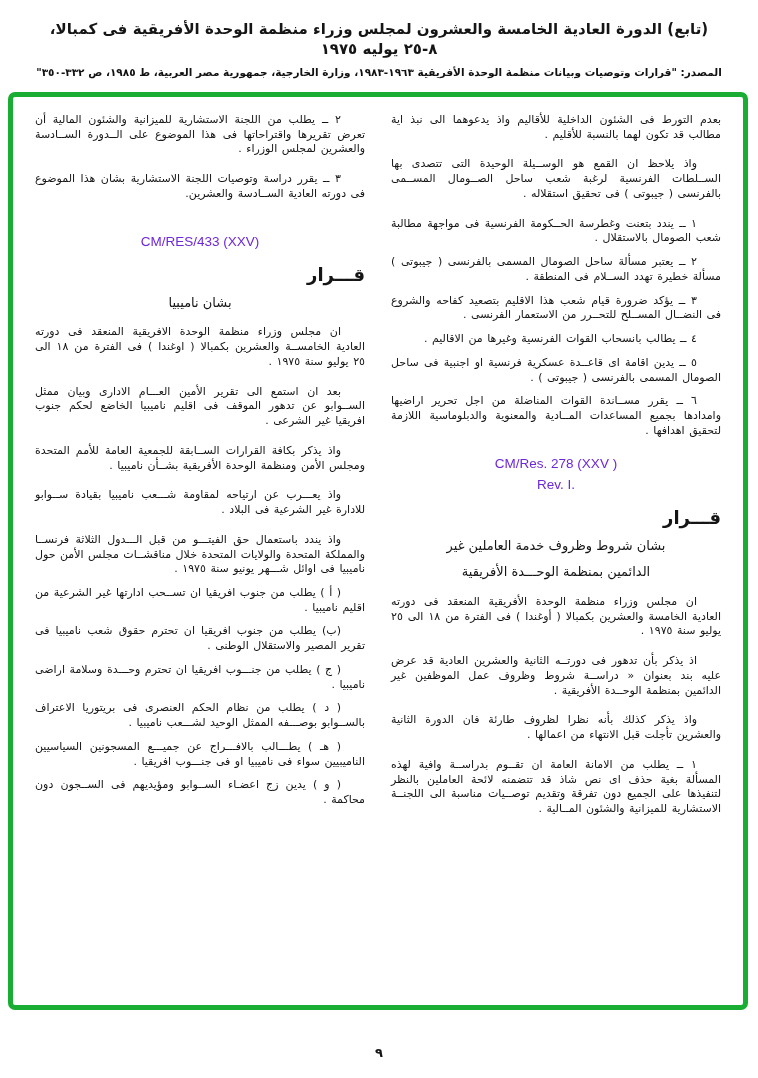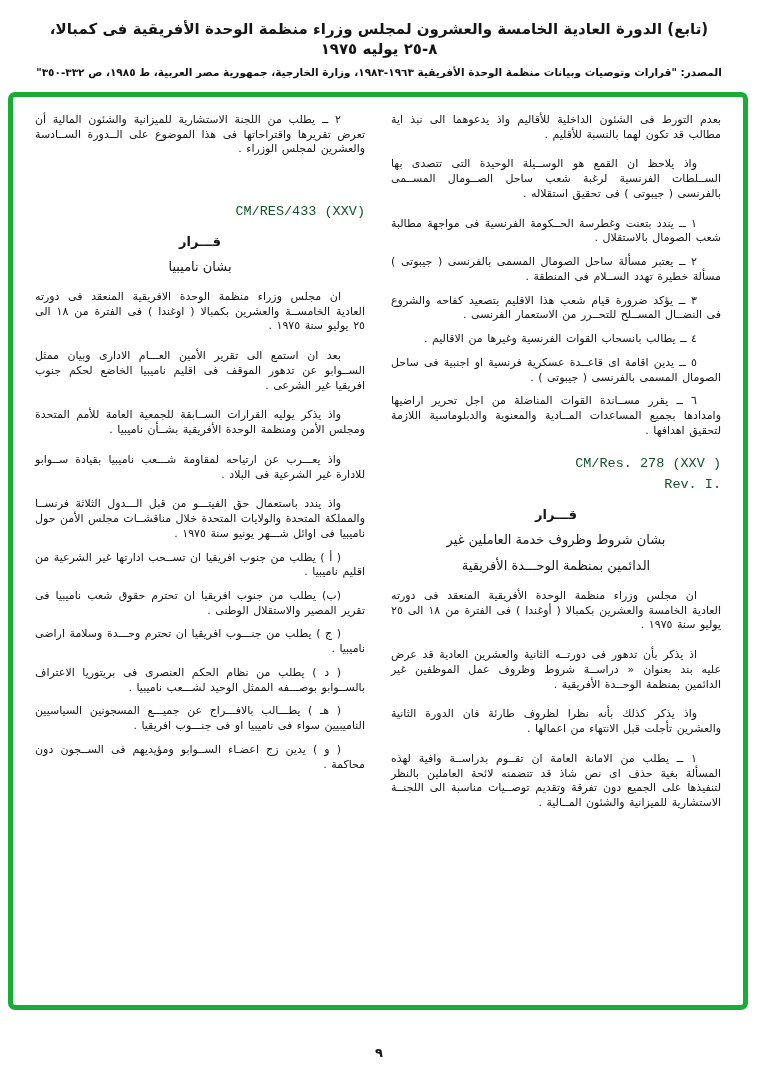--- a/index.html
+++ b/index.html
@@ -22,27 +22,27 @@
     padding:16px 22px 10px 22px;overflow:hidden;background:#fff;
   }
   .columns{display:flex;gap:26px;height:100%;}
   .col{flex:1 1 0;min-width:0;}
   .para{
     font-size:11px;line-height:1.34;text-align:justify;
     margin:0 0 9px 0;text-indent:24px;word-spacing:1px;
   }
   .para.no-indent{text-indent:0;}
   .ref{
-    direction:ltr;text-align:right;unicode-bidi:embed;
-    font-family:Liberation Mono, monospace;font-size:13.5px;color:#14532d;
+    direction:ltr;text-align:center;unicode-bidi:embed;
+    font-family:Liberation Sans, sans-serif;font-size:13.5px;color:#6d28d9;
     margin:16px 0 10px 0;line-height:1.5;
   }
   .ref-433{margin-top:30px;}
   .res-title{
-    text-align:center;font-weight:bold;font-size:13px;
+    text-align:right;font-weight:bold;font-size:18px;
     margin:12px 0 8px 0;
   }
   .res-subtitle{
     text-align:center;font-weight:normal;font-size:13px;
     margin:0 0 7px 0;line-height:1.5;
   }
   .block-gap{height:6px;}
   .page-footer{
     position:absolute;bottom:18px;left:0;right:0;text-align:center;
     font-size:13px;font-weight:bold;
@@ -86,34 +86,35 @@
       <p class="para">اذ يذكر بأن تدهور فى دورتــه الثانية والعشرين العادية قد عرض عليه بند بعنوان « دراســة شروط وظروف عمل الموظفين غير الدائمين بمنظمة الوحــدة الأفريقية .</p>
       <div class="block-gap"></div>
       <p class="para">واذ يذكر كذلك بأنه نظرا لظروف طارئة فان الدورة الثانية والعشرين تأجلت قبل الانتهاء من اعمالها .</p>
       <div class="block-gap"></div>
       <p class="para">١ ــ يطلب من الامانة العامة ان تقــوم بدراســة وافية لهذه المسألة بغية حذف اى نص شاذ قد تتضمنه لائحة العاملين بالنظر لتنفيذها على الجميع دون تفرقة وتقديم توصــيات مناسبة الى اللجنــة الاستشارية للميزانية والشئون المــالية .</p>
     </section>
 
     <section class="col">
       <p class="para">٢ ــ يطلب من اللجنة الاستشارية للميزانية والشئون المالية أن تعرض تقريرها واقتراحاتها فى هذا الموضوع على الــدورة الســادسة والعشرين لمجلس الوزراء .</p>
       <div class="block-gap"></div>
+      <p class="para">٣ ــ يقرر دراسة وتوصيات اللجنة الاستشارية بشان هذا الموضوع فى دورته العادية الســادسة والعشرين.</p>
 
       <div class="ref ref-433">
         <div>CM/RES/433 (XXV)</div>
       </div>
 
       <div class="res-title">قـــرار</div>
       <div class="res-subtitle">بشان ناميبيا</div>
       <div class="block-gap"></div>
 
       <p class="para">ان مجلس وزراء منظمة الوحدة الافريقية المنعقد فى دورته العادية الخامســة والعشرين بكمبالا ( اوغندا ) فى الفترة من ١٨ الى ٢٥ يوليو سنة ١٩٧٥ .</p>
       <div class="block-gap"></div>
       <p class="para">بعد ان استمع الى تقرير الأمين العـــام الادارى وبيان ممثل الســوابو عن تدهور الموقف فى اقليم ناميبيا الخاضع لحكم جنوب افريقيا غير الشرعى .</p>
       <div class="block-gap"></div>
-      <p class="para">واذ يذكر يوليه القرارات الســابقة للجمعية العامة للأمم المتحدة ومجلس الأمن ومنظمة الوحدة الأفريقية بشــأن ناميبيا .</p>
+      <p class="para">واذ يذكر بكافة القرارات الســابقة للجمعية العامة للأمم المتحدة ومجلس الأمن ومنظمة الوحدة الأفريقية بشــأن ناميبيا .</p>
       <div class="block-gap"></div>
       <p class="para">واذ يعـــرب عن ارتياحه لمقاومة شـــعب ناميبيا بقيادة ســوابو للادارة غير الشرعية فى البلاد .</p>
       <div class="block-gap"></div>
       <p class="para">واذ يندد باستعمال حق الفيتـــو من قبل الـــدول الثلاثة فرنســا والمملكة المتحدة والولايات المتحدة خلال مناقشــات مجلس الأمن حول ناميبيا فى اوائل شـــهر يونيو سنة ١٩٧٥ .</p>
       <p class="para">( أ ) يطلب من جنوب افريقيا ان تســحب ادارتها غير الشرعية من اقليم ناميبيا .</p>
       <p class="para">(ب) يطلب من جنوب افريقيا ان تحترم حقوق شعب ناميبيا فى تقرير المصير والاستقلال الوطنى .</p>
       <p class="para">( ج ) يطلب من جنـــوب افريقيا ان تحترم وحـــدة وسلامة اراضى ناميبيا .</p>
       <p class="para">( د ) يطلب من نظام الحكم العنصرى فى بريتوريا الاعتراف بالســوابو بوصـــفه الممثل الوحيد لشـــعب ناميبيا .</p>
       <p class="para">( هـ ) يطـــالب بالافـــراج عن جميـــع المسجونين السياسيين الناميبيين سواء فى ناميبيا او فى جنـــوب افريقيا .</p>
       <p class="para">( و ) يدين زج اعضـاء الســوابو ومؤيديهم فى الســجون دون محاكمة .</p>

